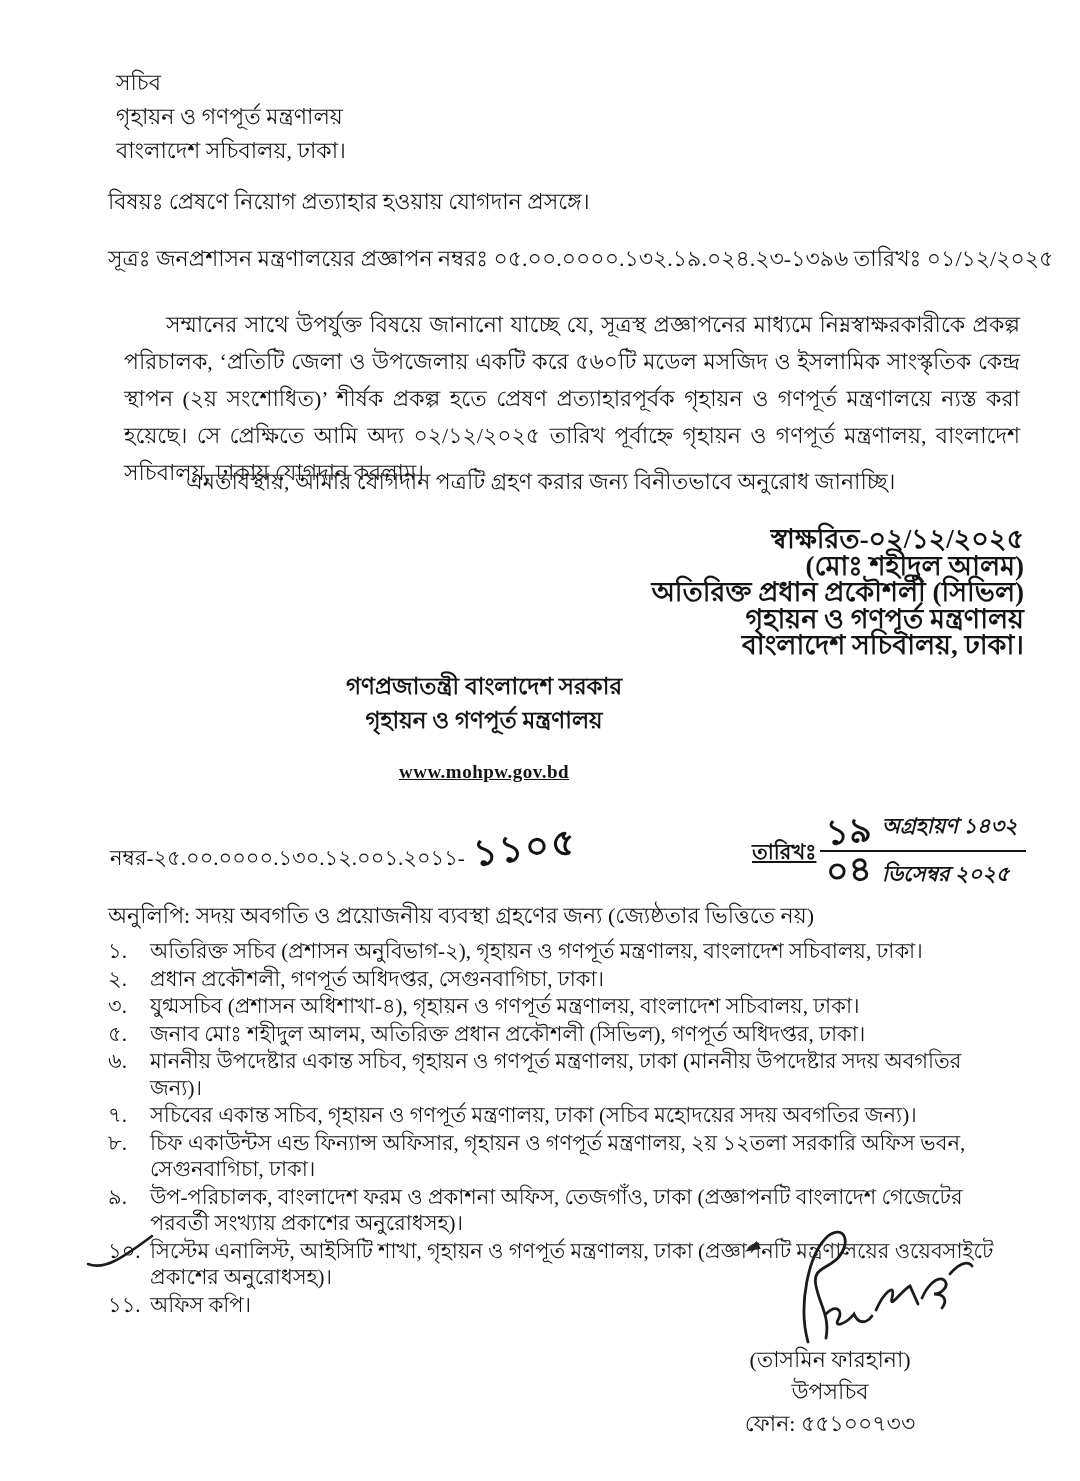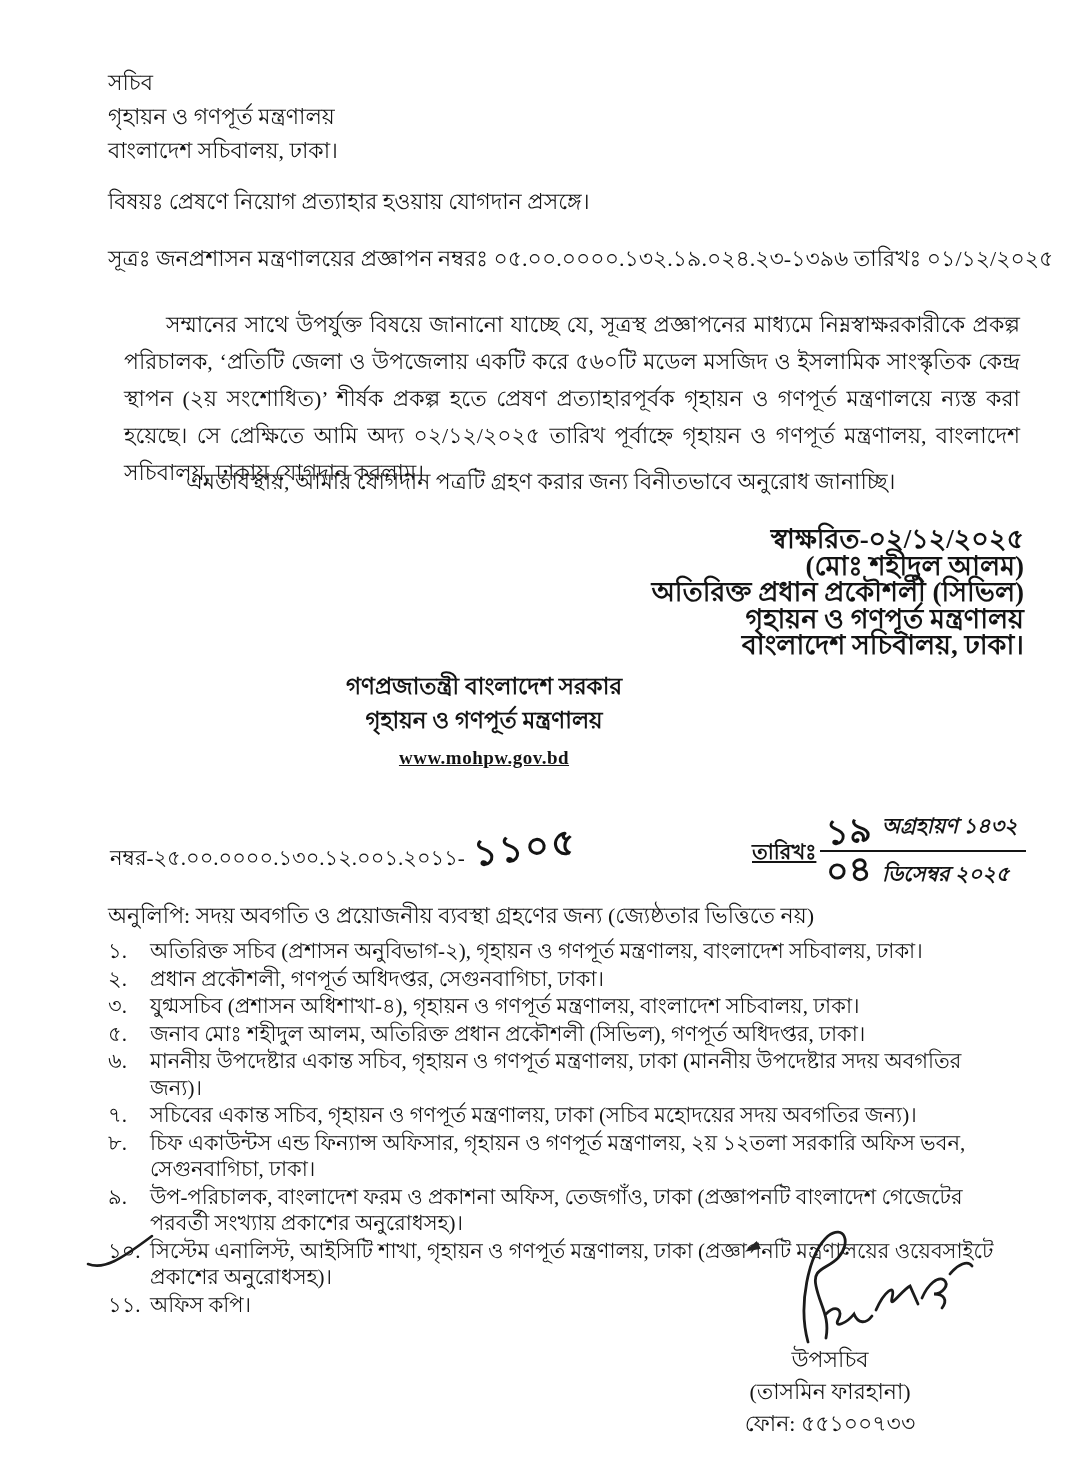--- a/index.html
+++ b/index.html
@@ -1,31 +1,31 @@
 <!DOCTYPE html>
 <html><head>
 <meta charset="utf-8">
 <style>
   html,body{margin:0;padding:0;background:#ffffff;}
   .page{
     position:relative;width:1080px;height:1481px;background:#ffffff;
     font-family:"Liberation Serif","DejaVu Serif",serif;color:#141414;
     overflow:hidden;
   }
-  .recipient{position:absolute;left:108px;top:66px;font-size:22px;line-height:34px;}
+  .recipient{position:absolute;left:116px;top:66px;font-size:22px;line-height:34px;}
   .subject{position:absolute;left:108px;top:184px;font-size:22px;}
   .reference{position:absolute;left:108px;top:241px;font-size:22px;}
   .para1{position:absolute;left:108px;top:290px;width:896px;margin:16px;font-size:22px;
          line-height:37px;text-align:justify;text-indent:42px;}
   .para2{position:absolute;left:108px;top:448px;width:896px;margin:16px;font-size:22px;text-indent:62px;}
   .sigblock{position:absolute;left:592px;top:526px;width:432px;text-align:right;
             font-size:27px;line-height:26.5px;font-weight:bold;font-family:Liberation Serif, serif;}
   .letterhead{position:absolute;left:0;top:670px;width:968px;text-align:center;
               font-size:23px;line-height:34px;font-weight:bold;}
-  .letterhead .url{display:inline-block;margin-top:3px;font-size:19px;letter-spacing:.5px;
+  .letterhead .url{display:inline-block;margin-top:17px;font-size:19px;letter-spacing:.5px;
                    color:#141414;text-decoration:underline;font-weight:bold;}
   .memo{position:absolute;left:110px;top:834px;font-size:21px;white-space:nowrap;}
   .hand{font-weight:bold;display:inline-block;}
   .memo .hand-num{font-size:37px;line-height:1;transform:rotate(-7deg);
                   position:relative;top:-5px;margin-left:8px;letter-spacing:2px;}
   .date-block{position:absolute;left:752px;top:810px;display:flex;align-items:center;font-size:21px;}
   .date-label{margin-right:4px;font-weight:bold;text-decoration:underline;}
   .frac{display:flex;flex-direction:column;}
   .frac-top{display:flex;align-items:flex-end;gap:10px;border-bottom:2px solid #141414;
             padding:0 8px 2px 6px;}
@@ -152,18 +152,18 @@
       <svg width="300" height="116" viewBox="0 0 300 116">
         <g stroke="#1b1b1b" stroke-width="2.8" fill="none" stroke-linecap="round">
           <path d="M128,114 C118,78 128,26 148,8 C164,-4 172,14 158,30 C146,42 132,40 136,58 C140,78 150,88 146,110"></path>
           <path d="M146,86 c10,-10 18,-4 12,6 c-4,8 8,4 16,-6 c4,10 12,10 18,2"></path>
           <path d="M196,82 c8,-18 20,-28 16,-12 c-3,12 10,-8 18,-12 l8,18"></path>
           <path d="M242,70 c6,-14 16,-22 22,-18 c6,5 -2,14 -10,14 c10,0 14,6 8,14"></path>
           <path d="M270,46 c8,-10 18,-14 22,-8"></path>
         </g>
       </svg>
     </div>
+    <div>(তাসমিন ফারহানা)</div>
     <div>উপসচিব</div>
-    <div>(তাসমিন ফারহানা)</div>
     <div class="phone">ফোন: ৫৫১০০৭৩৩</div>
   </div>
 
 </div>
 
 </body></html>

